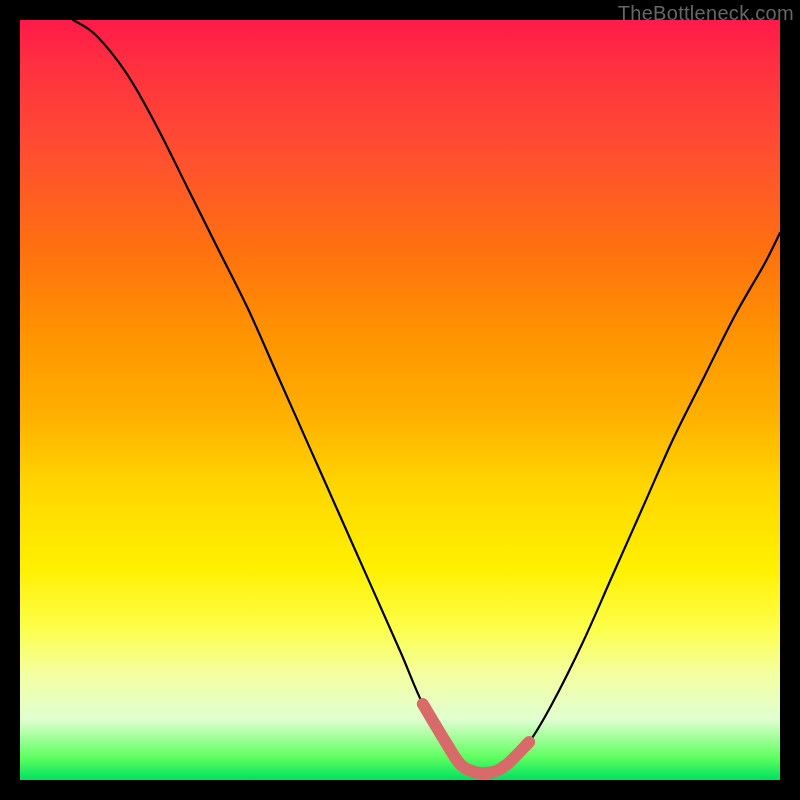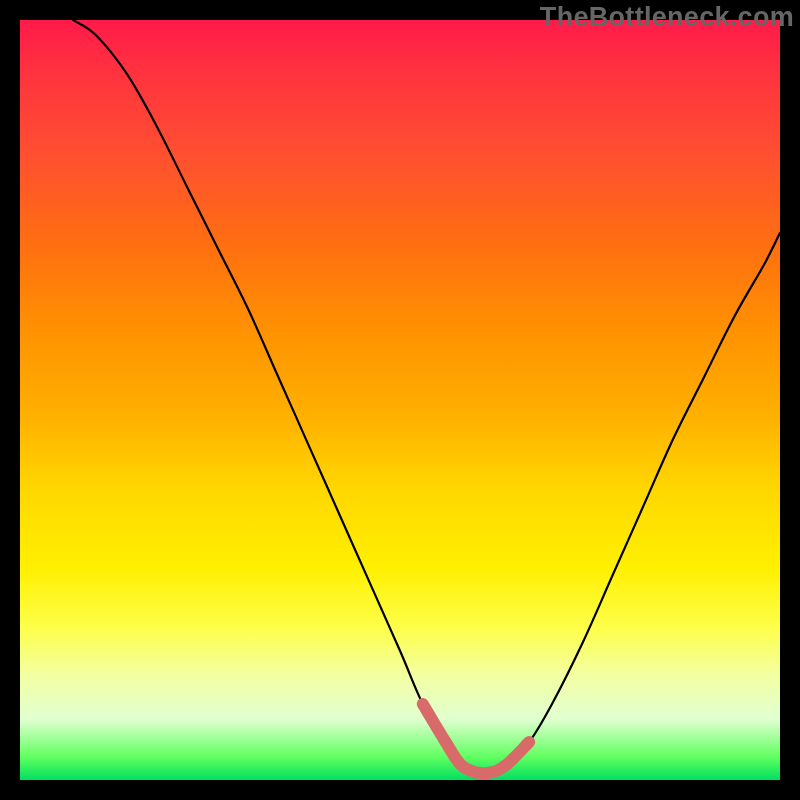--- a/index.html
+++ b/index.html
@@ -41,22 +41,22 @@
     position: absolute;
     left: 0; top: 0;
     width: 760px; height: 760px;
     pointer-events: none;
   }
   .watermark {
     position: absolute;
     top: 2px;
     right: 6px;
     font-family: Arial, Helvetica, sans-serif;
-    font-size: 27px;
-    font-weight: 700;
+    font-size: 20px;
+    font-weight: 400;
     color: #666666;
     letter-spacing: 0.3px;
   }
 </style>
 </head>
 <body>
 
 <div class="frame">
   <div class="plot">
     <div class="gradient-bg"></div>

